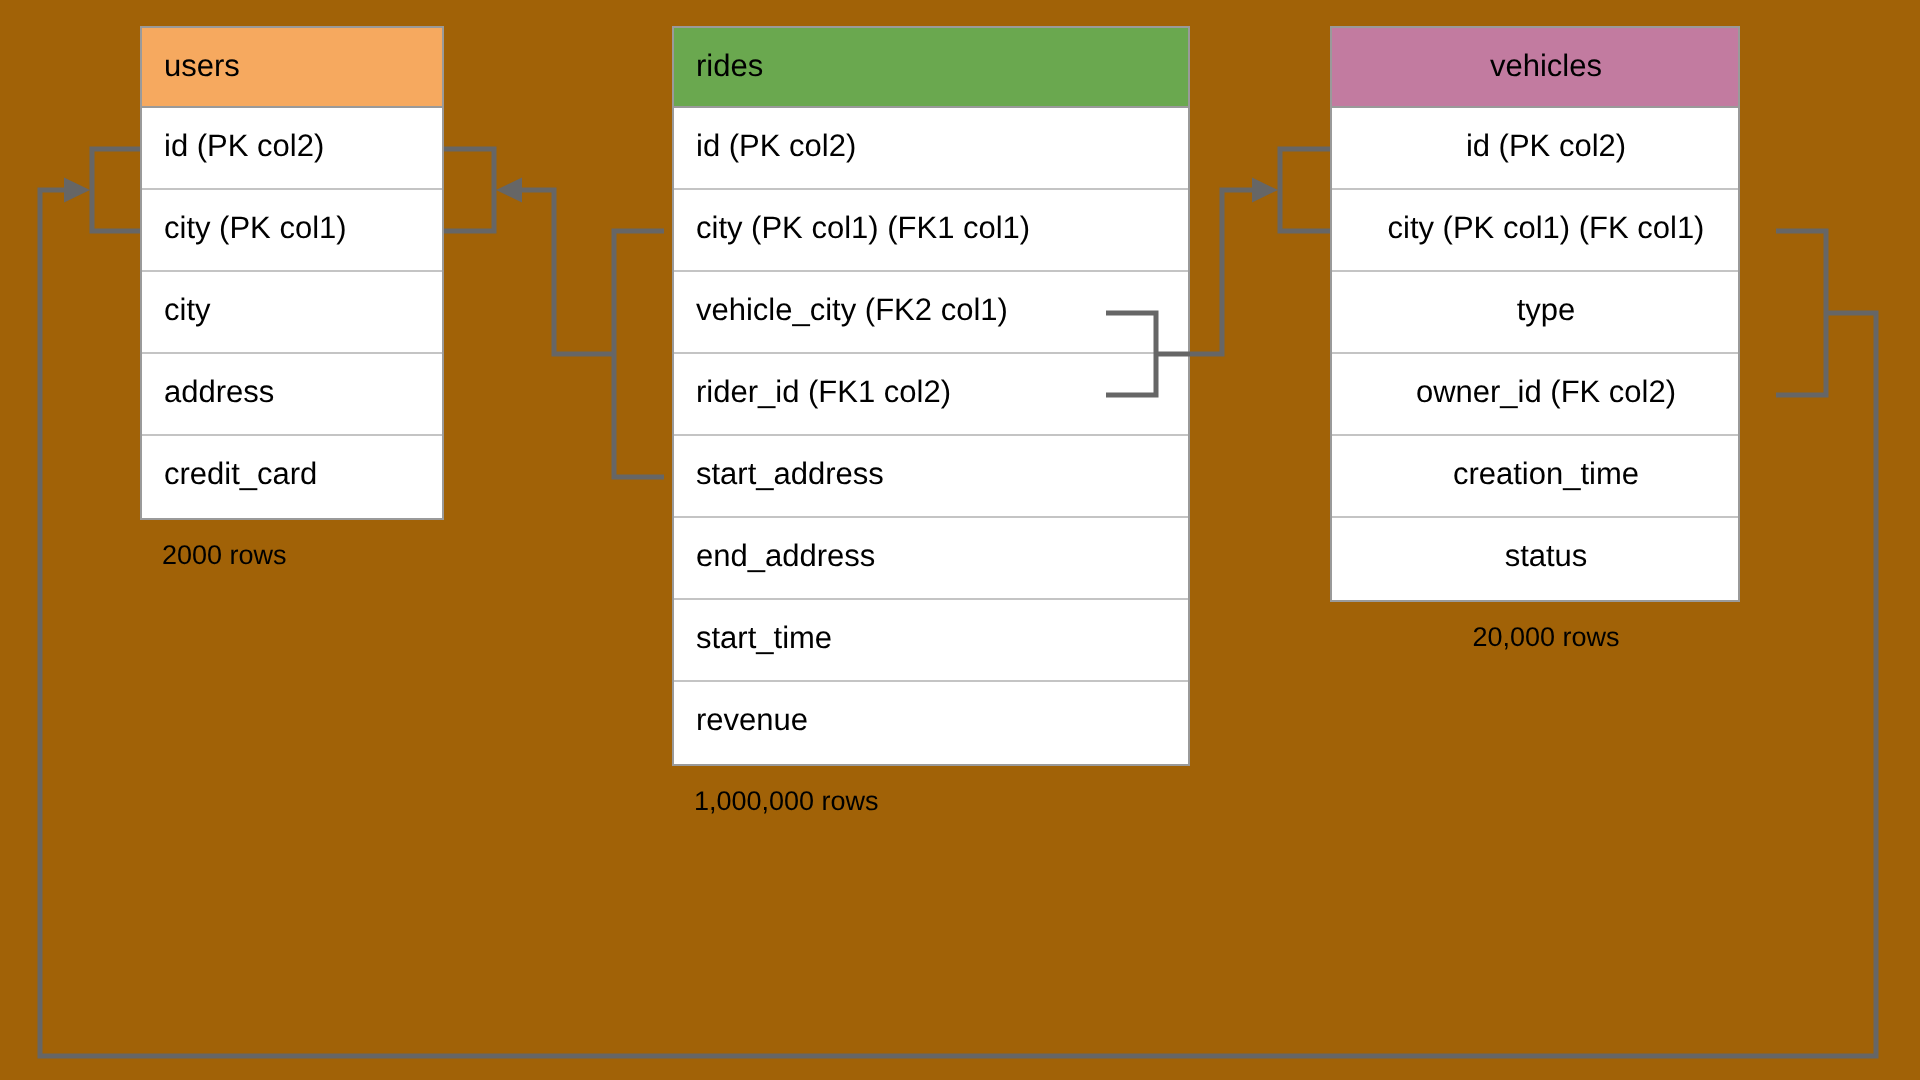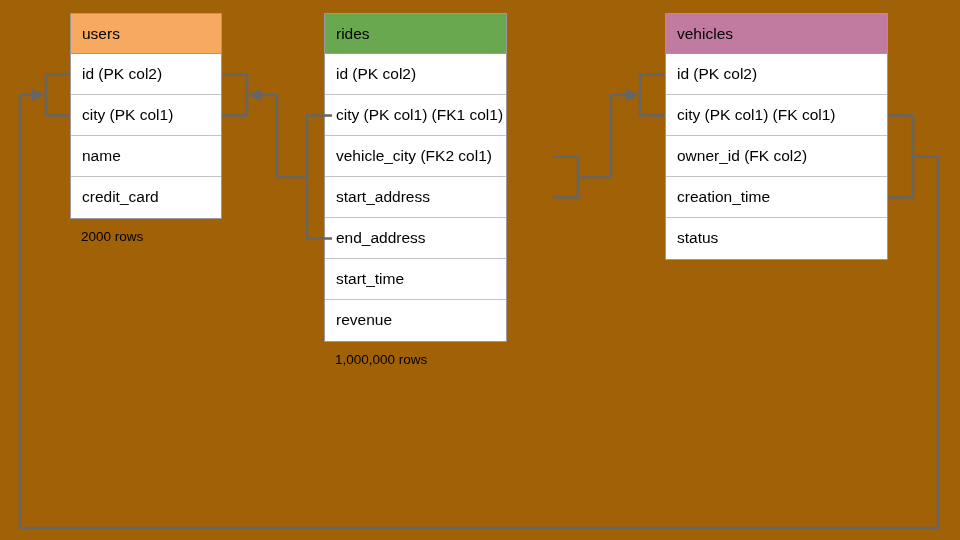--- a/index.html
+++ b/index.html
@@ -7,22 +7,22 @@
     position: relative;
     width: 960px;
     height: 540px;
     background: #a16207;
     font-family: "Liberation Sans", sans-serif;
     color: #000;
     overflow: hidden;
   }
   .tgroup { position: absolute; }
   .t-users    { left: 70px;  top: 13px; width: 152px; }
-  .t-rides    { left: 324px; top: 13px; width: 183px; }
-  .t-vehicles { left: 665px; top: 13px; width: 223px; }
+  .t-rides    { left: 336px; top: 13px; width: 259px; }
+  .t-vehicles { left: 665px; top: 13px; width: 205px; text-align: center; }
   .dbtable {
     box-sizing: border-box;
     width: 100%;
     background: #fff;
     border: 1px solid #9a9a9a;
   }
   .thead {
     box-sizing: border-box;
     height: 40px;
     line-height: 40px;
@@ -59,49 +59,53 @@
 </head>
 <body>
 
 <div class="diagram">
 
   <div class="tgroup t-users">
     <div class="dbtable">
       <div class="thead" style="background-color: rgb(246, 169, 95);">users</div>
       <div class="trow">id (PK col2)</div>
       <div class="trow">city (PK col1)</div>
-      <div class="trow">name</div>
+      <div class="trow">city</div>
+      <div class="trow">address</div>
       <div class="trow">credit_card</div>
     </div>
     <div class="rowlabel">2000 rows</div>
   </div>
 
   <div class="tgroup t-rides">
     <div class="dbtable">
       <div class="thead" style="background-color: rgb(106, 168, 79);">rides</div>
       <div class="trow">id (PK col2)</div>
       <div class="trow">city (PK col1) (FK1 col1)</div>
       <div class="trow">vehicle_city (FK2 col1)</div>
+      <div class="trow">rider_id (FK1 col2)</div>
       <div class="trow">start_address</div>
       <div class="trow">end_address</div>
       <div class="trow">start_time</div>
       <div class="trow">revenue</div>
     </div>
     <div class="rowlabel">1,000,000 rows</div>
   </div>
 
   <div class="tgroup t-vehicles">
     <div class="dbtable">
       <div class="thead" style="background-color: rgb(194, 123, 160);">vehicles</div>
       <div class="trow">id (PK col2)</div>
       <div class="trow">city (PK col1) (FK col1)</div>
+      <div class="trow">type</div>
       <div class="trow">owner_id (FK col2)</div>
       <div class="trow">creation_time</div>
       <div class="trow">status</div>
     </div>
+    <div class="rowlabel">20,000 rows</div>
   </div>
 
   <svg class="connectors" viewBox="0 0 960 540" xmlns="http://www.w3.org/2000/svg">
 
     <g stroke="#666666">
       <path d="M 222 74.5 H 247 V 115.5 H 222"></path>
       <path d="M 332 115.5 H 307 V 238.5 H 332"></path>
       <path d="M 307 177 H 277 V 95 H 260"></path>
       <polygon stroke="none" points="248,95 261,88.8 261,101.2" fill="#666666"></polygon>
     </g>

